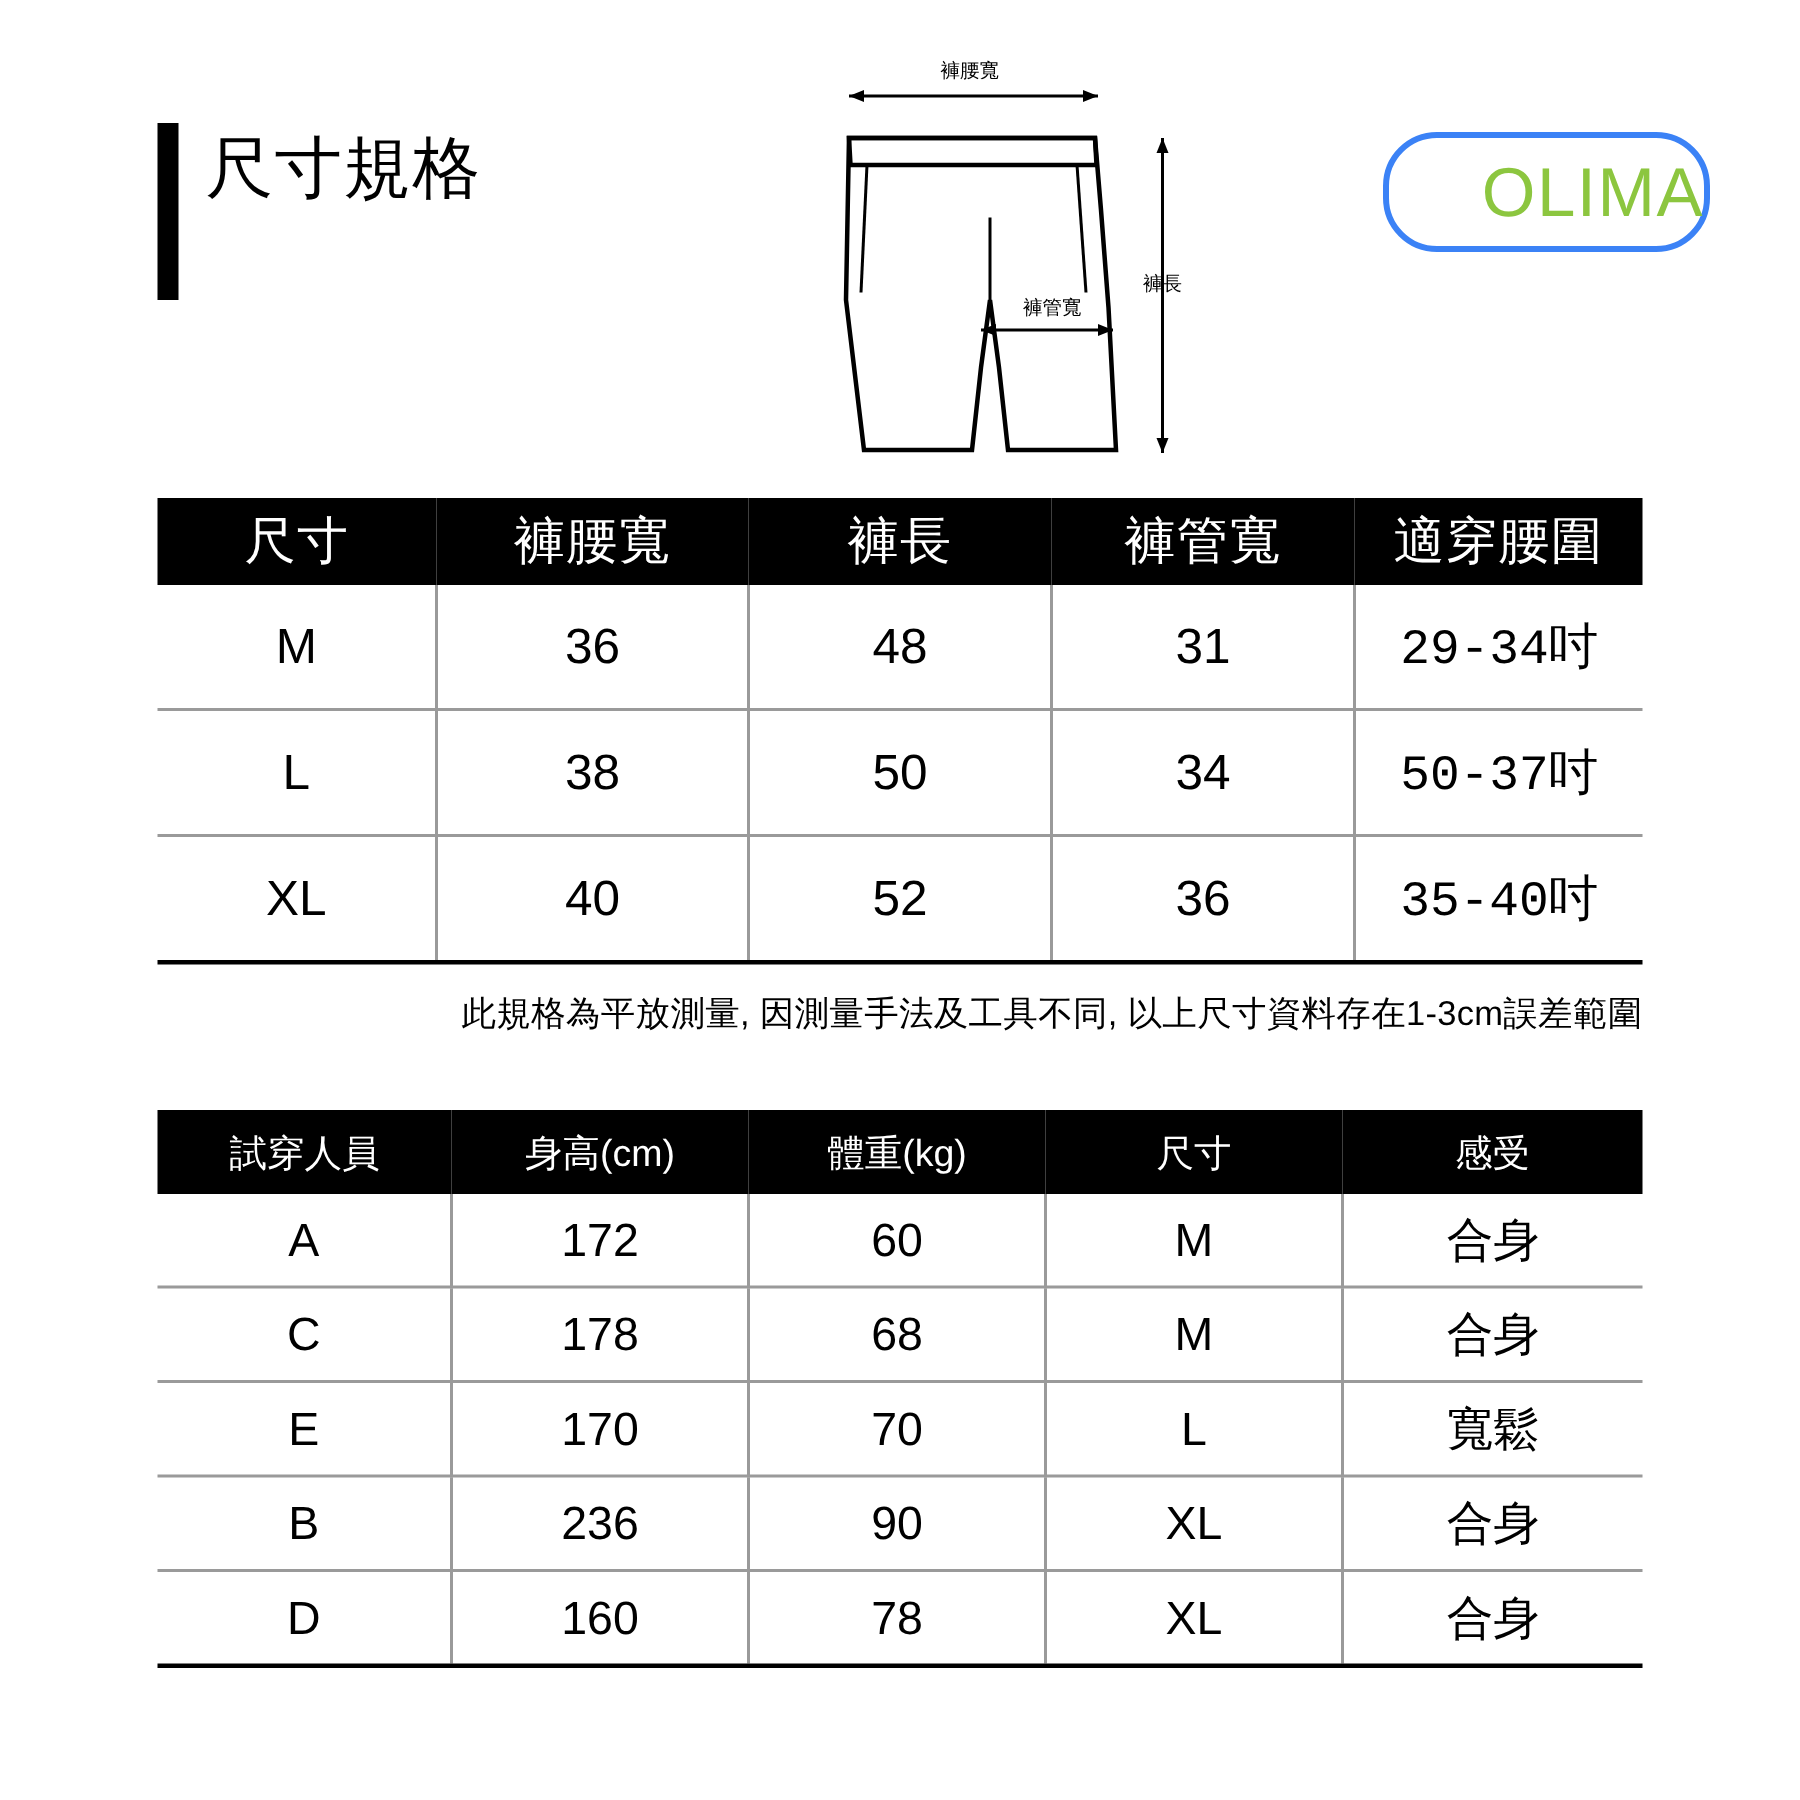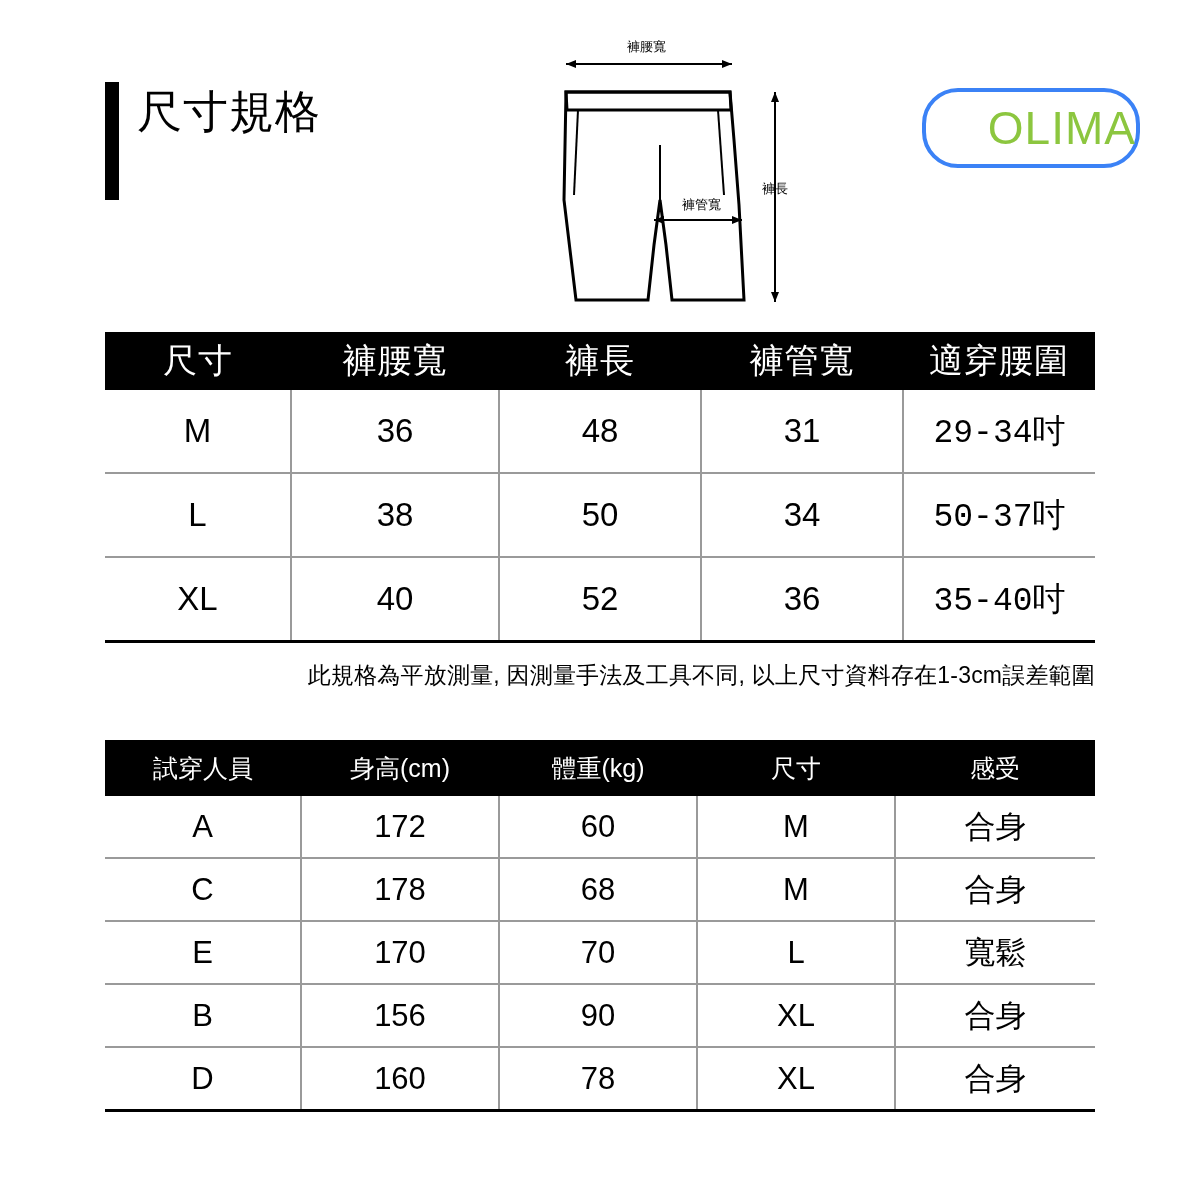--- a/index.html
+++ b/index.html
@@ -270,21 +270,21 @@
     </tr>
     <tr>
       <td>E</td>
       <td>170</td>
       <td>70</td>
       <td>L</td>
       <td>寬鬆</td>
     </tr>
     <tr>
       <td>B</td>
-      <td>156</td>
+      <td>236</td>
       <td>90</td>
       <td>XL</td>
       <td>合身</td>
     </tr>
     <tr>
       <td>D</td>
       <td>160</td>
       <td>78</td>
       <td>XL</td>
       <td>合身</td>

